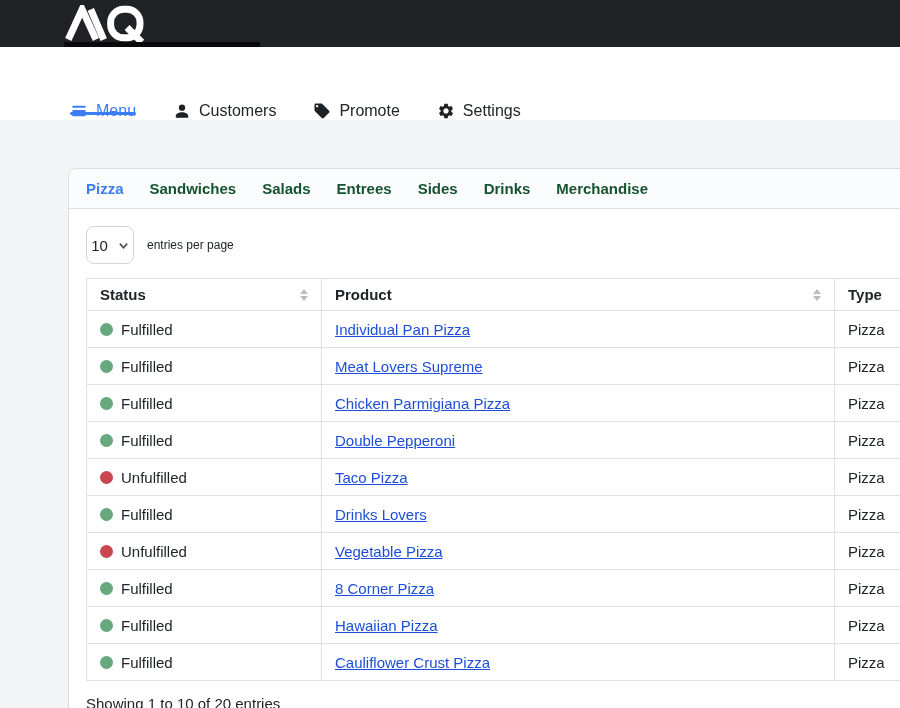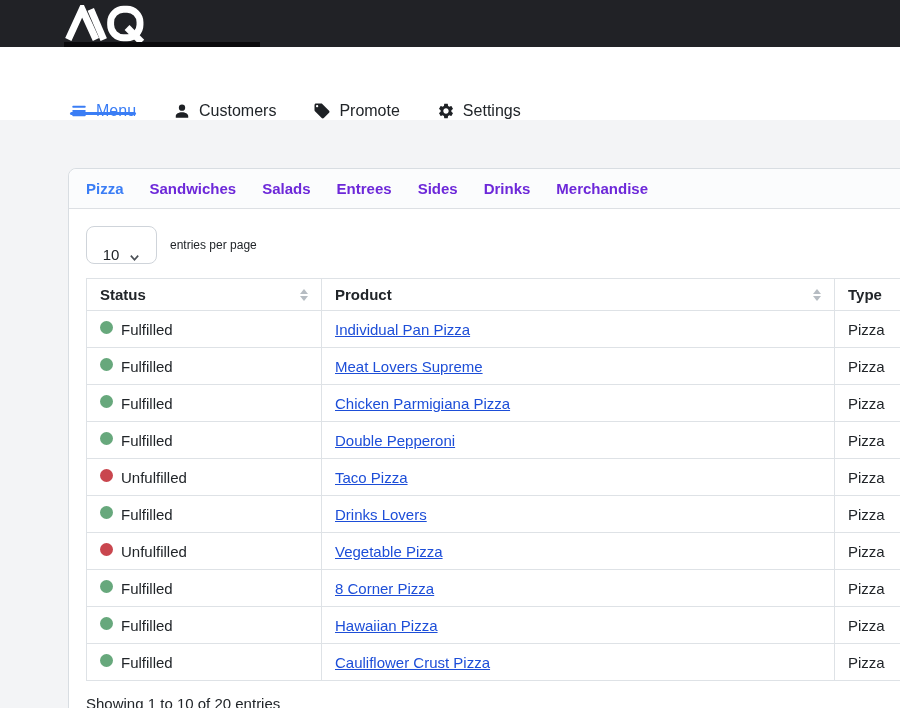--- a/index.html
+++ b/index.html
@@ -39,29 +39,29 @@
   .card {
     margin-left:68px; width:980px; background:#fff;
     border:1px solid #d8dde2; border-radius:8px;
   }
   .card-tabs {
     display:flex; gap:26px; padding:11px 17px;
     background:#fbfcfd; border-bottom:1px solid #dde0e4;
     border-radius:8px 8px 0 0;
   }
   .tab {
-    font-size:15px; font-weight:bold; color:#6d28d9; cursor:pointer;
+    font-size:15px; font-weight:bold; color:#14532d; cursor:pointer;
   }
   .tab.active { color:#3a7df5; }
   .card-body { padding:17px; }
   
   .entries-row { display:flex; align-items:center; gap:13px; }
   .entries-select {
-    width:71px; height:38px; border:1px solid #cfd4da; border-radius:8px;
-    background:#fff; display:flex; align-items:flex-end; justify-content:center;
+    width:48px; height:38px; border:1px solid #cfd4da; border-radius:8px;
+    background:#fff; display:flex; align-items:center; justify-content:center;
     gap:10px; font-size:15px; cursor:pointer;
   }
   .entries-select svg { width:11px; height:11px; stroke:#4a4f55; }
   .entries-label { font-size:12px; }
   
   table { border-collapse:collapse; width:946px; margin-top:14px; table-layout:fixed; }
   th, td { border:1px solid #dee2e6; text-align:left; font-size:15px; }
   th { padding:7px 13px; height:20px; font-weight:bold; }
   td { padding:7px 13px; height:37px; }
   col.c-status { width:235px; }
@@ -70,21 +70,21 @@
   .th-inner { display:flex; align-items:center; }
   .sort-icon { margin-left:auto; display:flex; flex-direction:column; gap:2px; align-items:center; }
   .sort-icon .up {
     width:0; height:0; border-left:4px solid transparent;
     border-right:4px solid transparent; border-bottom:5px solid #b6bcc2;
   }
   .sort-icon .down {
     width:0; height:0; border-left:4px solid transparent;
     border-right:4px solid transparent; border-top:5px solid #b6bcc2;
   }
-  .status-cell { display:flex; gap:8px; }
+  .status-cell { display:flex; align-items:center; gap:8px; }
   .status-dot { width:13px; height:13px; border-radius:50%; flex:0 0 auto; }
   .product-link { color:#1d4ed8; text-decoration:underline; cursor:pointer; }
   .summary { margin-top:14px; font-size:15px; color:#212529; }
 </style>
 </head>
 <body>
 
 <div class="topbar">
   <svg class="logo" viewBox="0 0 110 44" aria-label="AIQ">
     <g stroke="#ffffff" stroke-width="8" fill="none">

